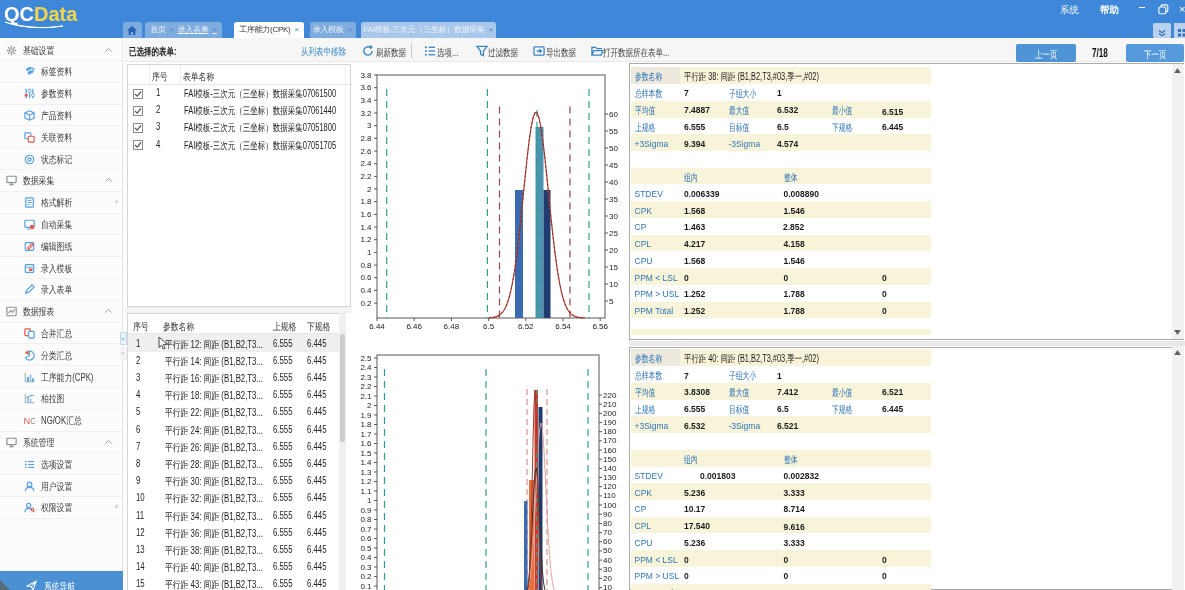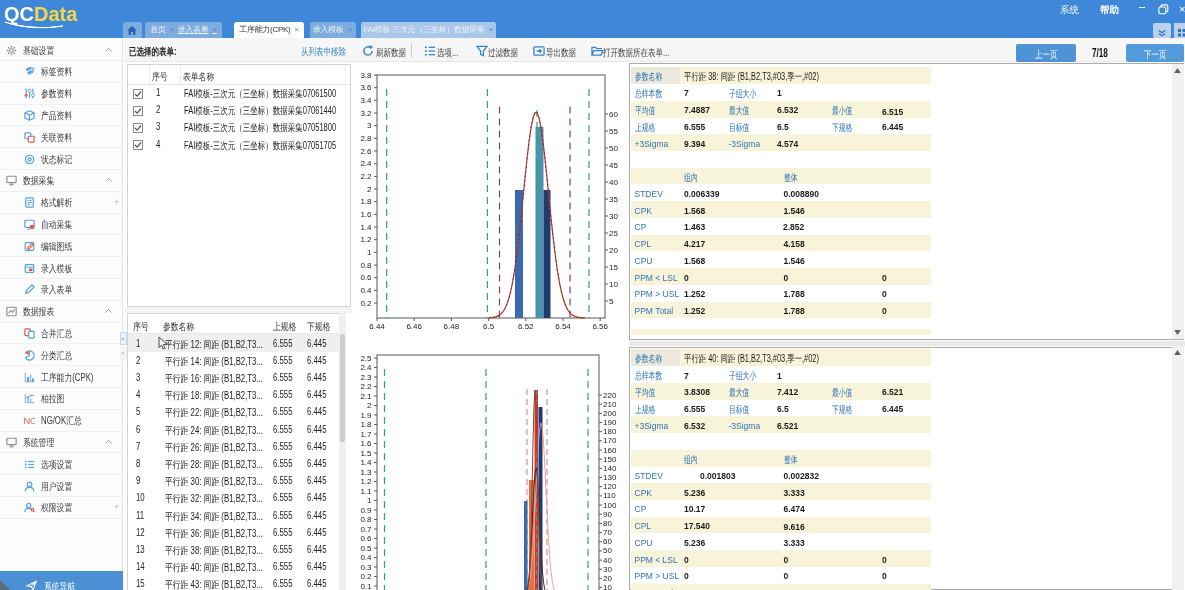--- a/index.html
+++ b/index.html
@@ -742,21 +742,21 @@
 <div class="sx" style="left:634.5px;top:470.9px;">STDEV</div>
 <div class="sv" style="left:700px;top:470.9px;">0.001803</div>
 <div class="sv" style="left:783.5px;top:470.9px;">0.002832</div>
 <div class="abs" style="left:630.5px;top:483.2px;width:300px;height:16.73px;background:#f8f4da;"></div>
 <div class="sx" style="left:634.5px;top:487.6px;">CPK</div>
 <div class="sv" style="left:684px;top:487.6px;">5.236</div>
 <div class="sv" style="left:783.5px;top:487.6px;">3.333</div>
 <div class="abs" style="left:630.5px;top:500.0px;width:300px;height:16.73px;background:#ffffff;"></div>
 <div class="sx" style="left:634.5px;top:504.4px;">CP</div>
 <div class="sv" style="left:684px;top:504.4px;">10.17</div>
-<div class="sv" style="left:783.5px;top:504.4px;">6.474</div>
+<div class="sv" style="left:783.5px;top:504.4px;">8.714</div>
 <div class="abs" style="left:630.5px;top:516.7px;width:300px;height:16.73px;background:#f8f4da;"></div>
 <div class="sx" style="left:634.5px;top:521.1px;">CPL</div>
 <div class="sv" style="left:684px;top:521.1px;">17.540</div>
 <div class="sv" style="left:783.5px;top:522px;">9.616</div>
 <div class="abs" style="left:630.5px;top:533.4px;width:300px;height:16.73px;background:#ffffff;"></div>
 <div class="sx" style="left:634.5px;top:537.8px;">CPU</div>
 <div class="sv" style="left:684px;top:537.8px;">5.236</div>
 <div class="sv" style="left:783.5px;top:537.8px;">3.333</div>
 <div class="abs" style="left:630.5px;top:550.2px;width:300px;height:16.73px;background:#f8f4da;"></div>
 <div class="sx" style="left:634.5px;top:554.6px;">PPM &lt; LSL</div>

